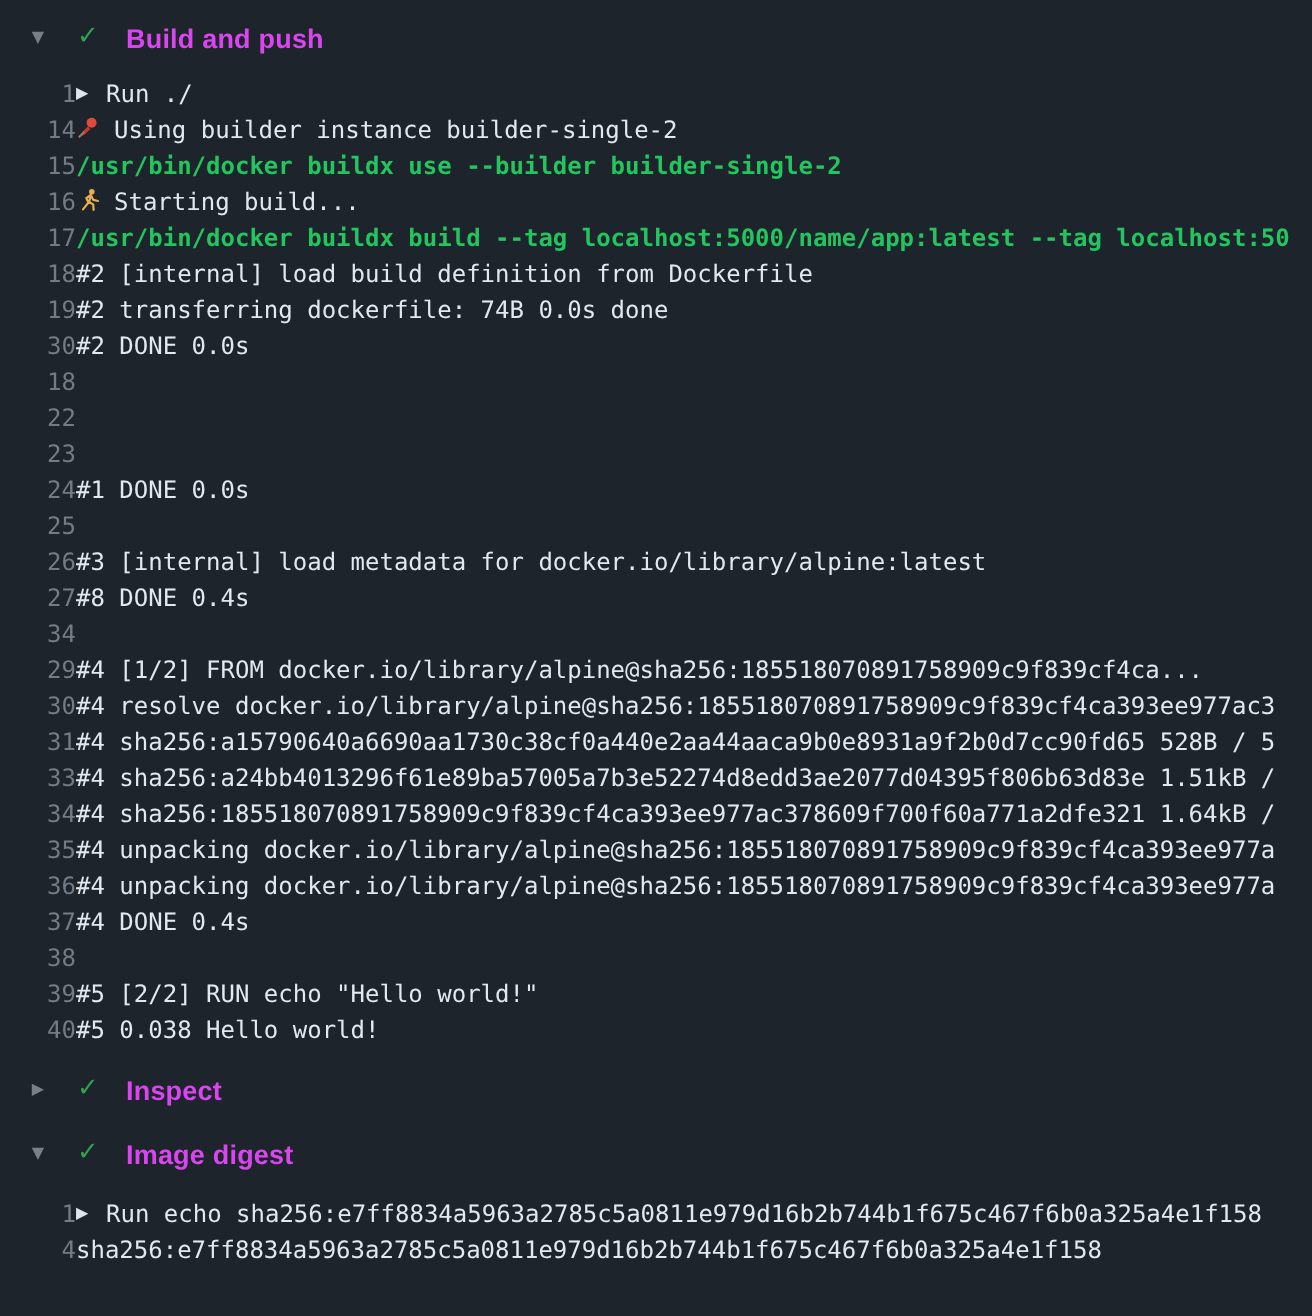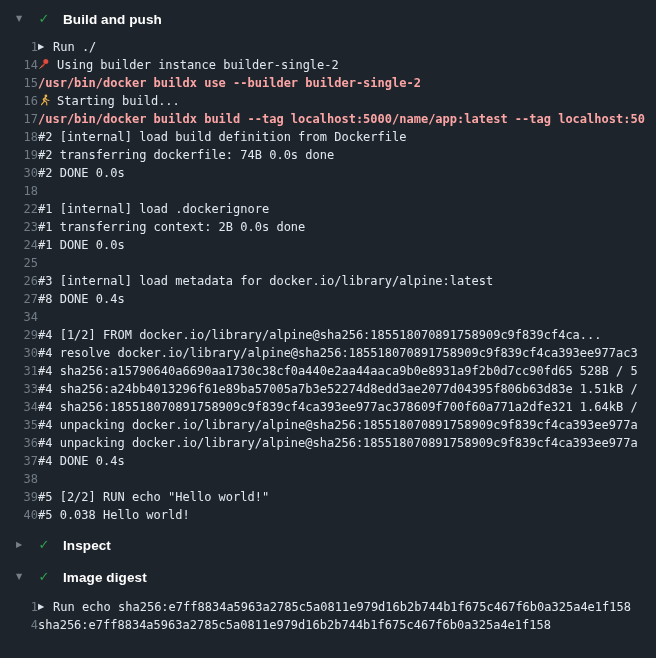--- a/index.html
+++ b/index.html
@@ -19,32 +19,32 @@
     font-family:"DejaVu Sans",sans-serif;
   }
   .check{
     width:16px;margin-left:10px;text-align:center;
     color:#2da44e;font-size:13px;font-weight:700;flex:none;line-height:22px;
     font-family:"DejaVu Sans",sans-serif;
   }
   .title{
     margin-left:11px;
     font-family:"Liberation Sans","DejaVu Sans",sans-serif;
-    font-size:13.5px;font-weight:600;color:#ffffff;
+    font-size:13.5px;font-weight:600;color:#d946ef;
     letter-spacing:.1px;
     text-align:right;
   }
   .loglines{margin-top:8px;margin-bottom:10px;}
   .line{display:flex;height:18px;line-height:18px;font-size:12px;}
   .num{
     width:38px;flex:none;text-align:right;
     color:#727c87;cursor:pointer;
   }
   .text{white-space:pre;color:#e2e8ee;}
-  .cmd{color:#fca5a5;font-weight:600;}
+  .cmd{color:#22c55e;font-weight:600;}
   .garr{
     display:inline-block;width:15px;font-size:8px;color:#dfe5ea;
     vertical-align:top;font-family:"DejaVu Sans",sans-serif;
   }
   .emoji{display:inline-block;width:19px;}
   .emoji svg{vertical-align:-1px;}
   .mt10{margin-top:10px;}
 </style>
 </head>
 <body>
@@ -96,25 +96,23 @@
         <div class="line">
           <span class="num">30</span>
           <span class="text">#2 DONE 0.0s</span>
         </div>
         <div class="line">
           <span class="num">18</span>
           <span class="text"></span>
         </div>
         <div class="line">
           <span class="num">22</span>
-          <span class="text">#1 [internal] load .dockerignore</span>
         </div>
         <div class="line">
           <span class="num">23</span>
-          <span class="text">#1 transferring context: 2B 0.0s done</span>
         </div>
         <div class="line">
           <span class="num">24</span>
           <span class="text">#1 DONE 0.0s</span>
         </div>
         <div class="line">
           <span class="num">25</span>
           <span class="text"></span>
         </div>
         <div class="line">

